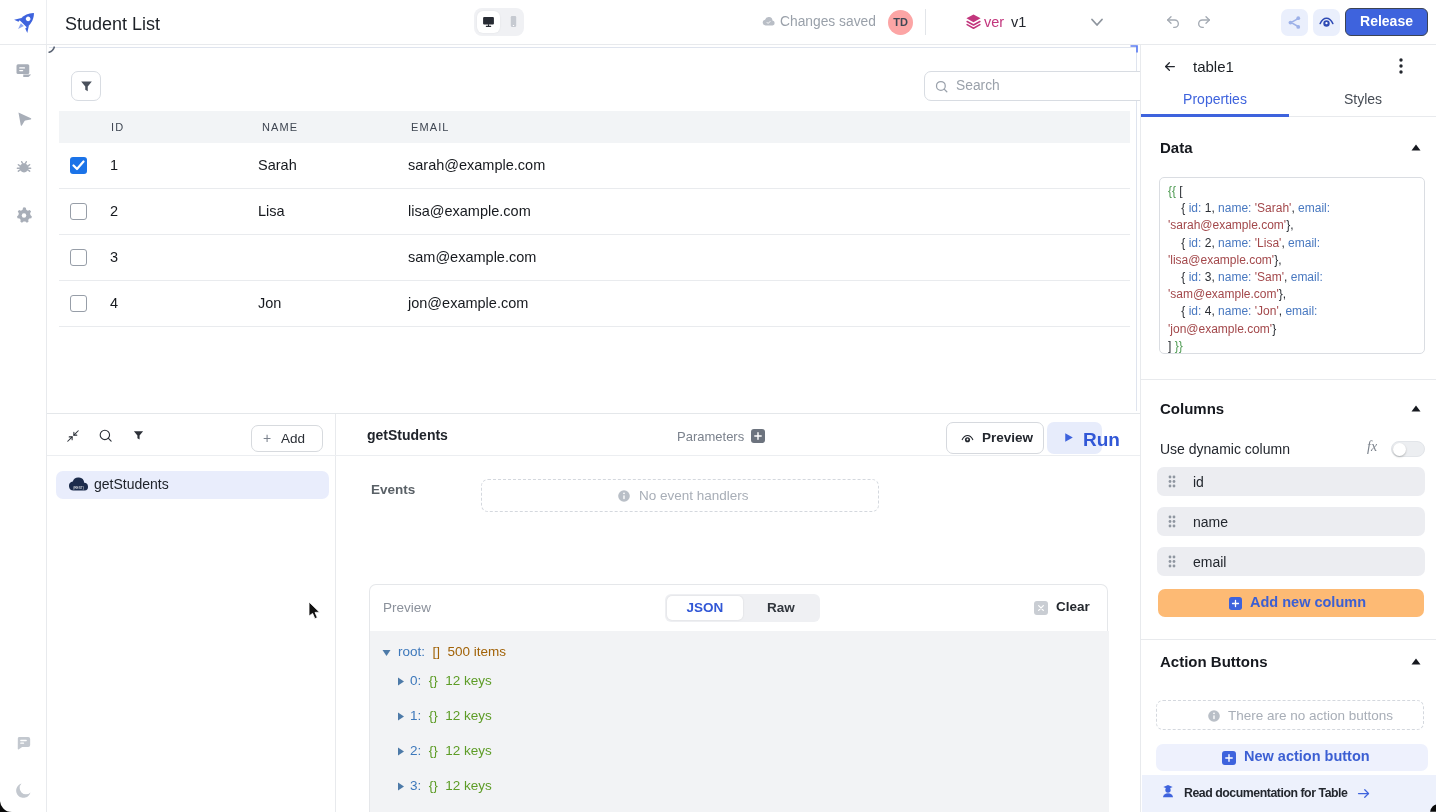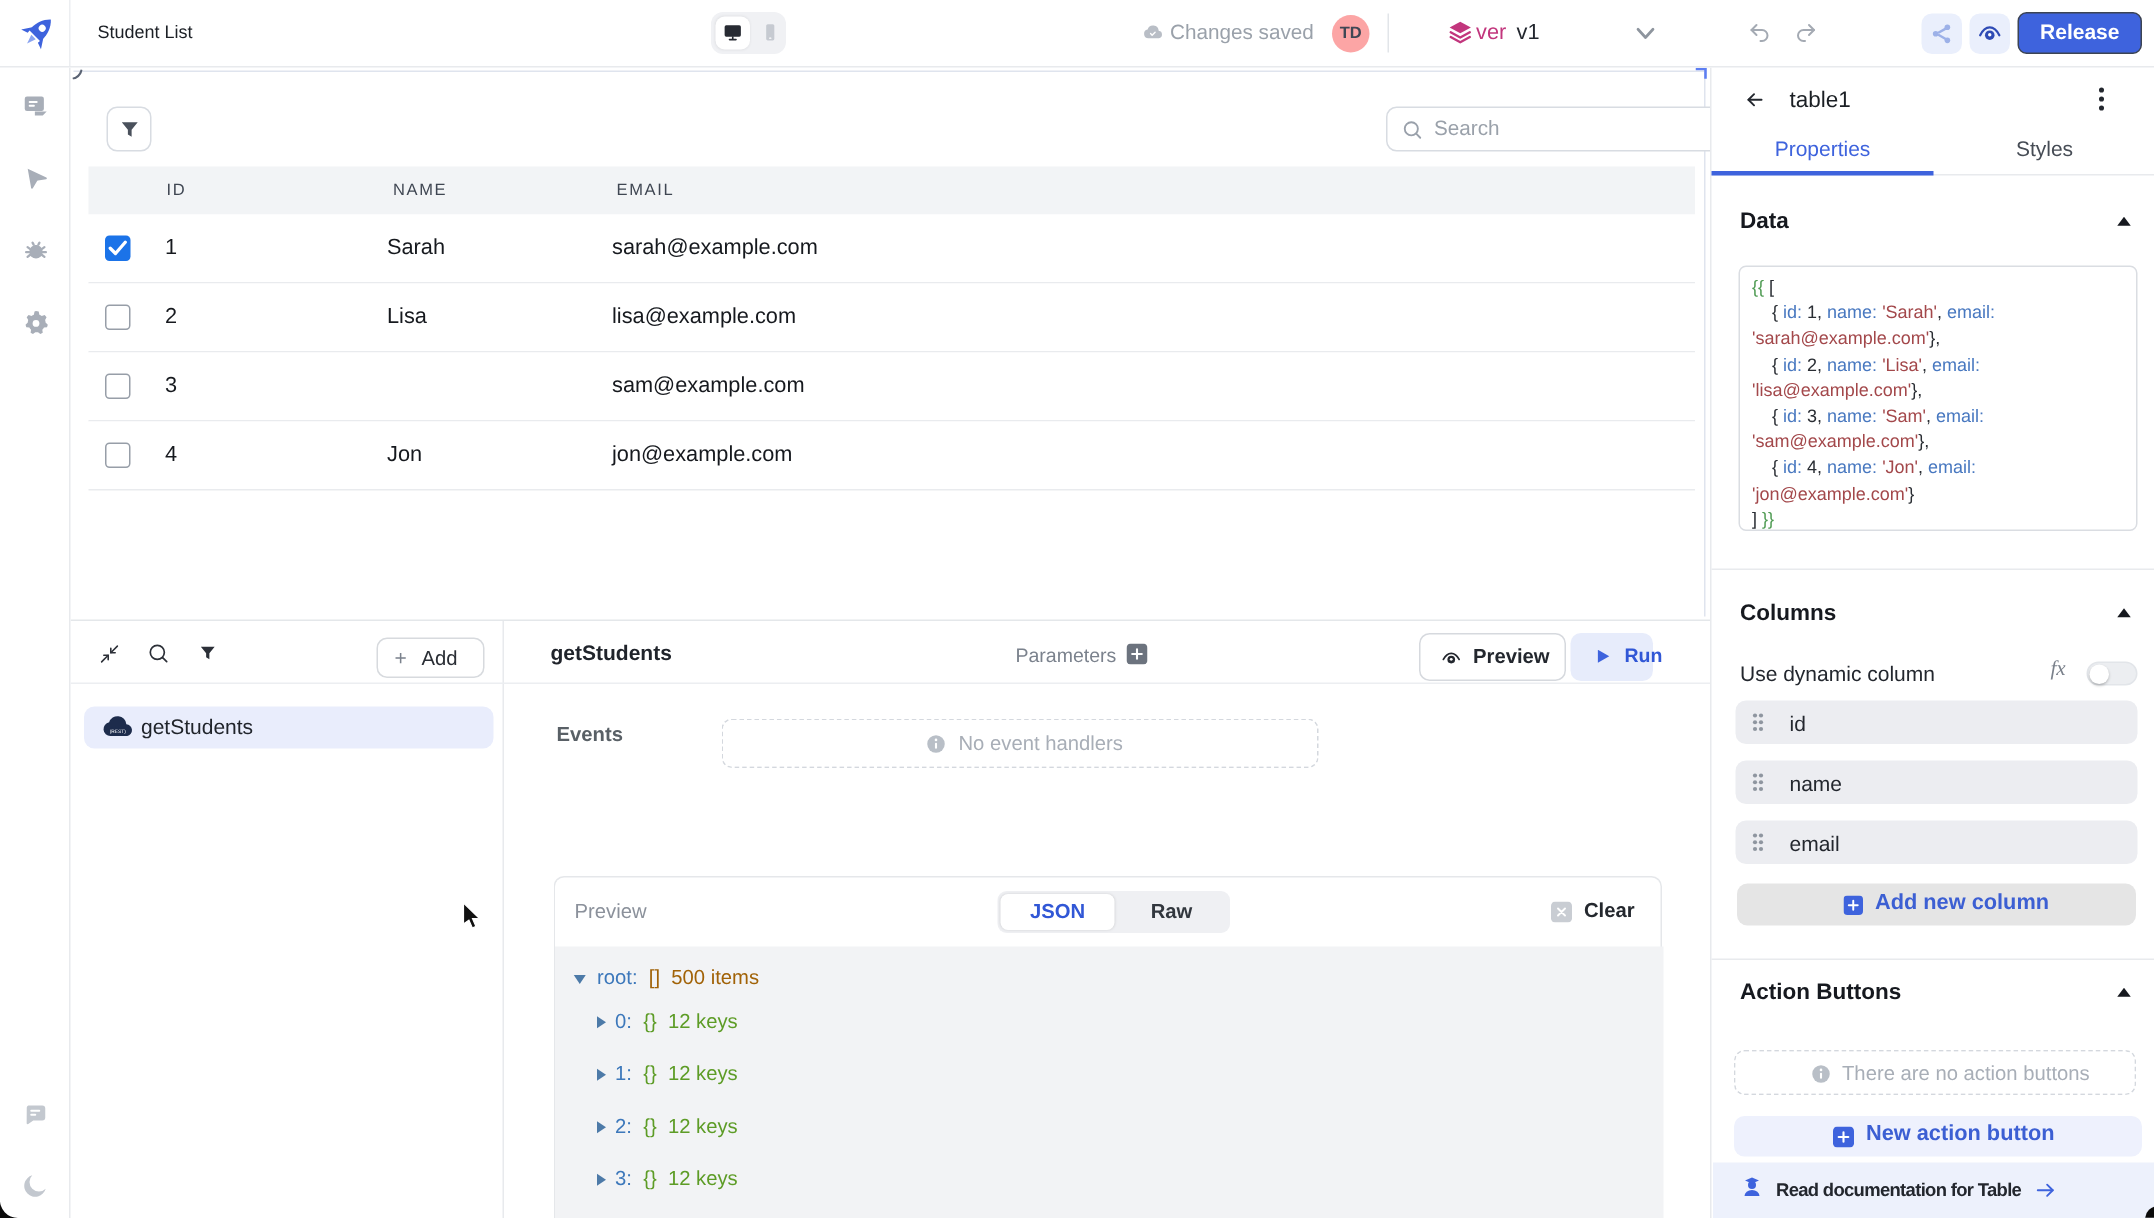--- a/index.html
+++ b/index.html
@@ -3,21 +3,21 @@
 <meta charset="utf-8">
 <style>
 * { margin:0; padding:0; box-sizing:border-box; }
 html,body { width:1436px; height:812px; overflow:hidden; background:#fff;
   font-family:"Liberation Sans", sans-serif; }
 svg { position:absolute; display:block; }
 #app { position:relative; width:1436px; height:812px; }
 
 #topbar { position:absolute; left:0; top:0; width:1436px; height:45px; background:#fff; border-bottom:1px solid #e8eaed; z-index:5; }
 #logoarea { position:absolute; left:0; top:0; width:47px; height:44px; border-right:1px solid #eceef1; }
-.title { position:absolute; left:65px; top:14px; font-size:12px; color:#1c2026; }
+.title { position:absolute; left:65px; top:14px; font-size:18px; color:#1c2026; }
 #viewtoggle { position:absolute; left:474px; top:8px; width:50px; height:28px; background:#f0f1f4; border-radius:8px; }
 #viewtoggle .sel { position:absolute; left:3px; top:3px; width:23px; height:22px; background:#fff; border-radius:6px; box-shadow:0 0 2px rgba(0,0,0,.08); }
 #changes { position:absolute; left:780px; top:14px; font-size:13.8px; color:#9aa1aa; }
 #avatar { position:absolute; left:888px; top:10px; width:25px; height:25px; border-radius:50%; background:#fca5a5; color:#3f4754; font-size:11px; font-weight:700; text-align:center; line-height:25px; }
 #vdiv { position:absolute; left:925px; top:9px; width:1px; height:26px; background:#e2e5e9; }
 #ver { position:absolute; left:984px; top:14px; font-size:14.5px; color:#c2367d; font-weight:500;}
 #v1 { position:absolute; left:1011px; top:14px; font-size:14.5px; color:#23272e; font-weight:500;}
 .iconbtn { position:absolute; top:9px; width:27px; height:27px; border-radius:7px; background:#eaeffc; }
 #release { position:absolute; left:1345px; top:8px; width:83px; height:28px; background:#3e63dd; border:1px solid #3c4454; border-radius:6px; color:#fff; font-size:14px; font-weight:700; text-align:center; line-height:25px; }
 
@@ -37,21 +37,21 @@
 
 #bottom { position:absolute; left:47px; top:413px; width:1093px; height:399px; background:#fff; border-top:1px solid #e4e7ea; z-index:3;}
 #qlist { position:absolute; left:0; top:0; width:289px; height:399px; border-right:1px solid #e8eaed; }
 #qlhead { position:absolute; left:0; top:0; width:289px; height:42px; border-bottom:1px solid #eceef1; }
 #addbtn { position:absolute; left:204px; top:11px; width:72px; height:27px; border:1px solid #d7dade; border-radius:7px; font-size:13.5px; color:#2a2e35; font-weight:500; }
 #qitem { position:absolute; left:9px; top:57px; width:273px; height:28px; background:#e9edfc; border-radius:7px; font-size:14px; color:#20242b; font-weight:500; }
 #qhead { position:absolute; left:289px; top:0; width:804px; height:42px; border-bottom:1px solid #eceef1; }
 #qname { position:absolute; left:31px; top:13px; font-size:14px; font-weight:700; color:#20242b; }
 #params { position:absolute; left:341px; top:15px; font-size:13px; color:#7b828d; }
 #prevbtn { position:absolute; left:610px; top:8px; width:98px; height:32px; border:1px solid #d6d9de; border-radius:7px; background:#fff; font-size:13.5px; font-weight:700; color:#23272e; }
-#runbtn { position:absolute; left:711px; top:8px; width:55px; height:32px; border-radius:7px; background:#e7ecfb; font-size:13px; font-weight:700; color:#3157d6; }
+#runbtn { position:absolute; left:711px; top:8px; width:55px; height:32px; border-radius:7px; background:#e7ecfb; font-size:19px; font-weight:700; color:#3157d6; }
 #events { position:absolute; left:289px; top:42px; width:804px; height:357px; }
 .dashbox { position:absolute; border:1px dashed #d4d8de; border-radius:7px; color:#a8aeb7; font-size:13.5px; }
 #newevent { position:absolute; left:145px; top:66px; width:398px; height:31px; background:#edf1fd; border-radius:7px; font-size:14px; font-weight:700; color:#3356cb; }
 #prevcard { position:absolute; left:33px; top:128px; width:739px; height:229px; border:1px solid #e5e7ea; border-radius:7px 7px 0 0; border-bottom:none; background:#fff; }
 #seg { position:absolute; left:295px; top:9px; width:155px; height:28px; background:#eff0f3; border-radius:6px; }
 #segjson { position:absolute; left:2px; top:2px; width:76px; height:24px; background:#fff; border-radius:5px; color:#3157d6; font-weight:700; font-size:13.5px; text-align:center; line-height:24px; box-shadow:0 0 2px rgba(0,0,0,.12);}
 #segraw { position:absolute; left:80px; top:2px; width:72px; height:24px; color:#32373e; font-weight:700; font-size:13.5px; text-align:center; line-height:24px; }
 #tree { position:absolute; left:0; top:46px; width:739px; height:183px; background:#f2f3f5; font-size:13.5px; }
 .tkey { color:#3d78bb; font-weight:500;}
 .tgreen { color:#5d9c26; font-weight:500; }
@@ -61,21 +61,21 @@
 #rtitle { position:absolute; left:52px; top:13px; font-size:15px; color:#1b1f24; font-weight:500; }
 #tabs { position:absolute; left:0; top:41px; width:296px; height:31px; border-bottom:1px solid #e8eaed; }
 #tabprop { position:absolute; left:0; top:0; width:148px; height:31px; color:#3e63dd; font-size:14px; font-weight:500; text-align:center; line-height:26px; border-bottom:3px solid #3e63dd; }
 #tabstyle { position:absolute; left:148px; top:0; width:148px; height:31px; color:#464c55; font-size:14px; text-align:center; line-height:26px; }
 .sechead { position:absolute; left:19px; font-size:15px; font-weight:700; color:#16191f; }
 #codebox { position:absolute; left:18px; top:132px; width:266px; height:177px; border:1px solid #dadde2; border-radius:5px; background:#fff; font-size:12px; line-height:17.2px; color:#2a2e34; padding:5px 8px; }
 .ck { color:#4878c0; } .cs { color:#a3484b; } .cg { color:#4d9a51; }
 .hr { position:absolute; left:0; width:296px; height:1px; background:#e8eaed; }
 .colrow { position:absolute; left:16px; width:268px; height:29px; background:#ecedf1; border-radius:7px; font-size:14px; color:#23272e; }
 .colrow span { position:absolute; left:36px; top:7px; }
-#addcol { position:absolute; left:17px; top:544px; width:266px; height:28px; background:#e5e5e5; border-radius:7px; font-size:14.5px; font-weight:700; color:#3c5fd3; }
+#addcol { position:absolute; left:17px; top:544px; width:266px; height:28px; background:#fdba74; border-radius:7px; font-size:14.5px; font-weight:700; color:#3c5fd3; }
 #newaction { position:absolute; left:15px; top:699px; width:272px; height:27px; background:#eef1fd; border-radius:7px; font-size:14.5px; font-weight:700; color:#3c5fd3; }
 #docbar { position:absolute; left:1px; top:730px; width:295px; height:37px; background:#edf1fc; font-size:12.3px; font-weight:700; color:#23272e; letter-spacing:-0.45px; }
 </style>
 </head>
 <body>
 <div id="app">
 
   <div id="topbar">
     <div id="logoarea">
       <svg style="left:11px;top:8px;" width="28" height="28" viewBox="0 0 24 24">

